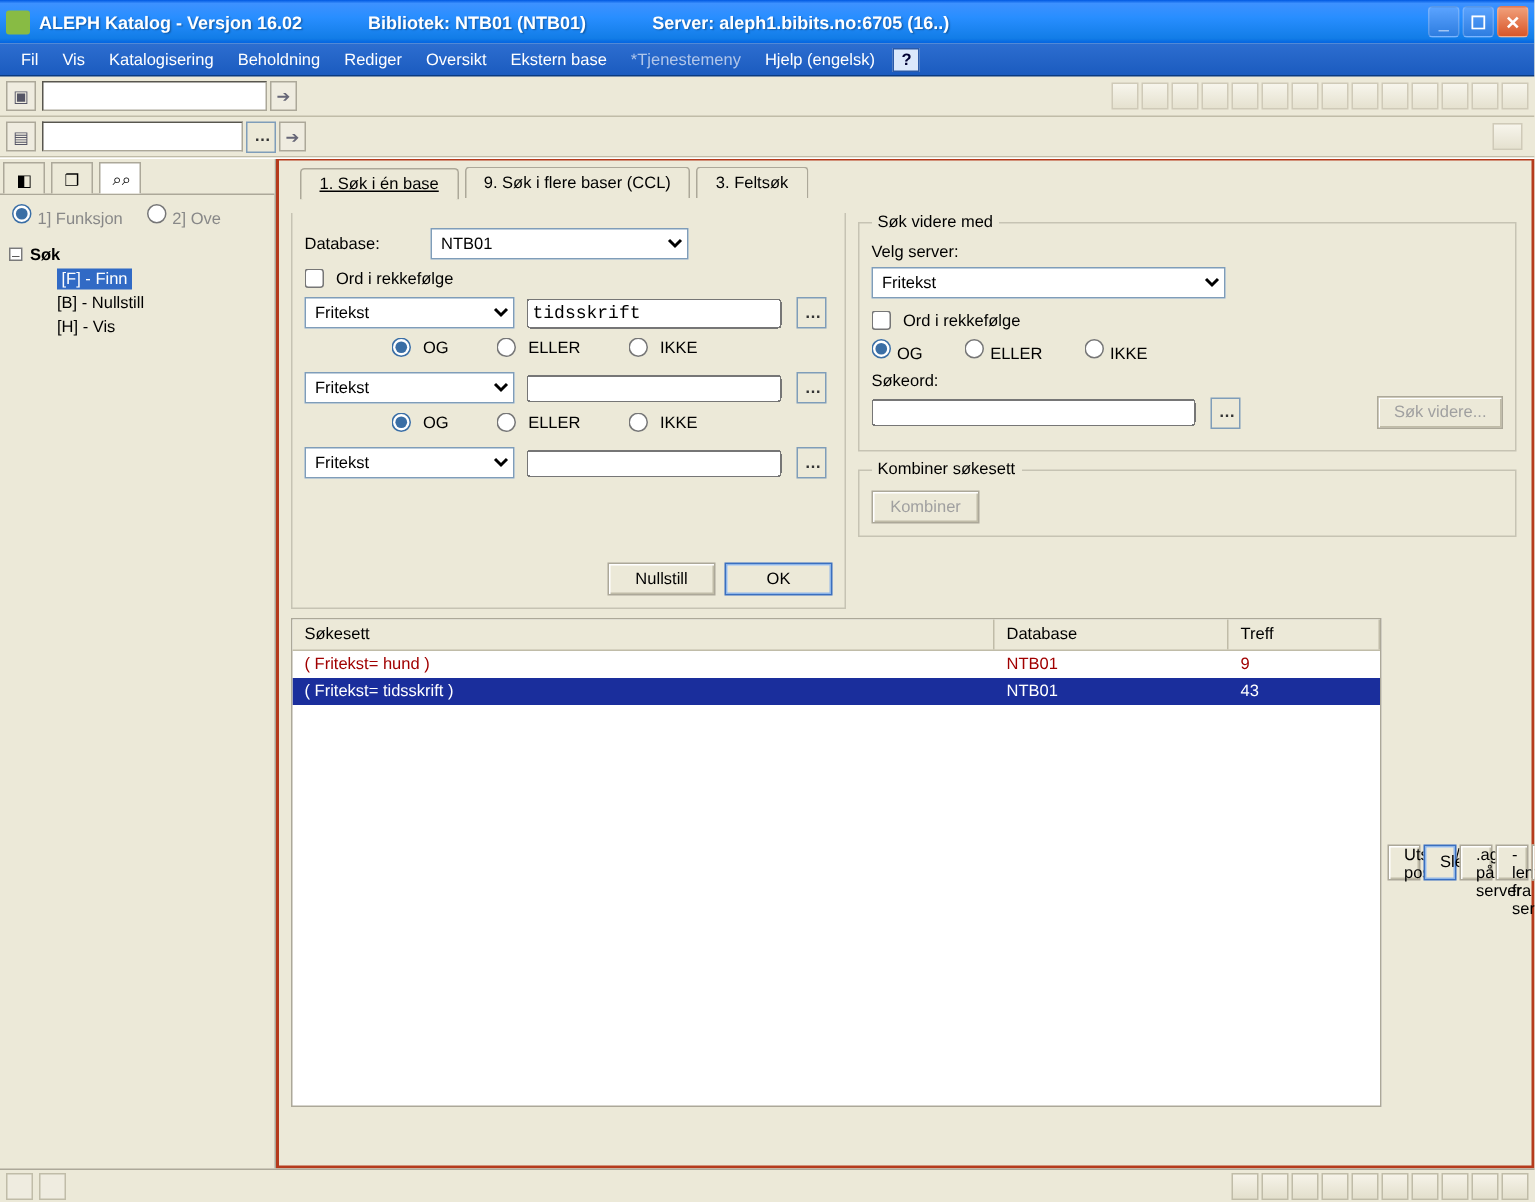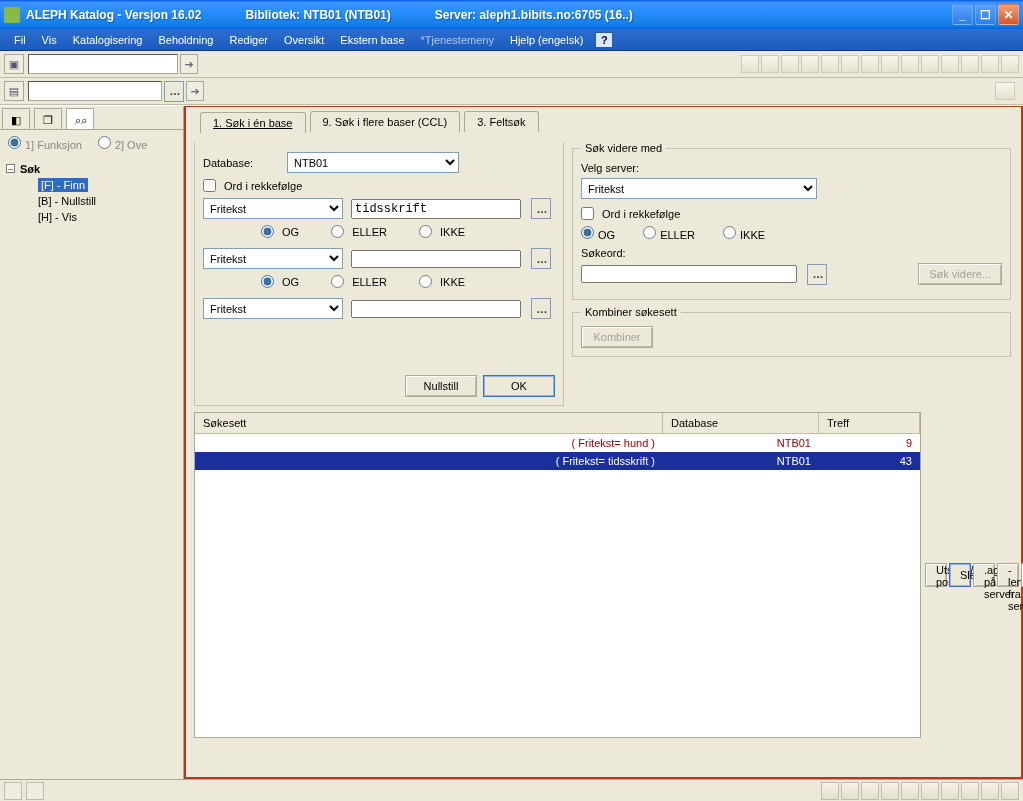--- a/index.html
+++ b/index.html
@@ -72,21 +72,21 @@
 
 .vrad { display:flex; flex-direction:column; gap: 8px; padding-top:4px;}
 
 
 .results-wrap { display:flex; margin: 2px 8px 6px 8px; gap:4px; }
 .results { flex:1; border:1px solid #aca899; background:#fff; display:flex; flex-direction:column; height: 326px; }
 .results .hdr { display:flex; background:#ece9d8; border-bottom:1px solid #c0bca8; }
 .results .hdr .cell { padding:4px 8px; border-right:1px solid #c0bca8; }
 .results .body { flex:1; overflow-y:scroll; }
 .results .drow { display:flex; padding:3px 0; }
-.results .drow .cell { padding: 0 8px; text-align: right; }
+.results .drow .cell { padding: 0 8px; }
 .results .drow.red { color:#a00000; }
 .results .drow.sel { background:#1a2e9c; color:#fff; }
 .c-q { flex: 0 0 468px; }
 .c-db{ flex: 0 0 156px; }
 .c-h { flex: 1; }
 
 .sidebtns { display:flex; flex-direction:row; gap:2px; width: 88px; align-items: center; }
 .sidebtns .btn { width:100%; min-width:0; height:24px; font-size:11px; }
 
 

